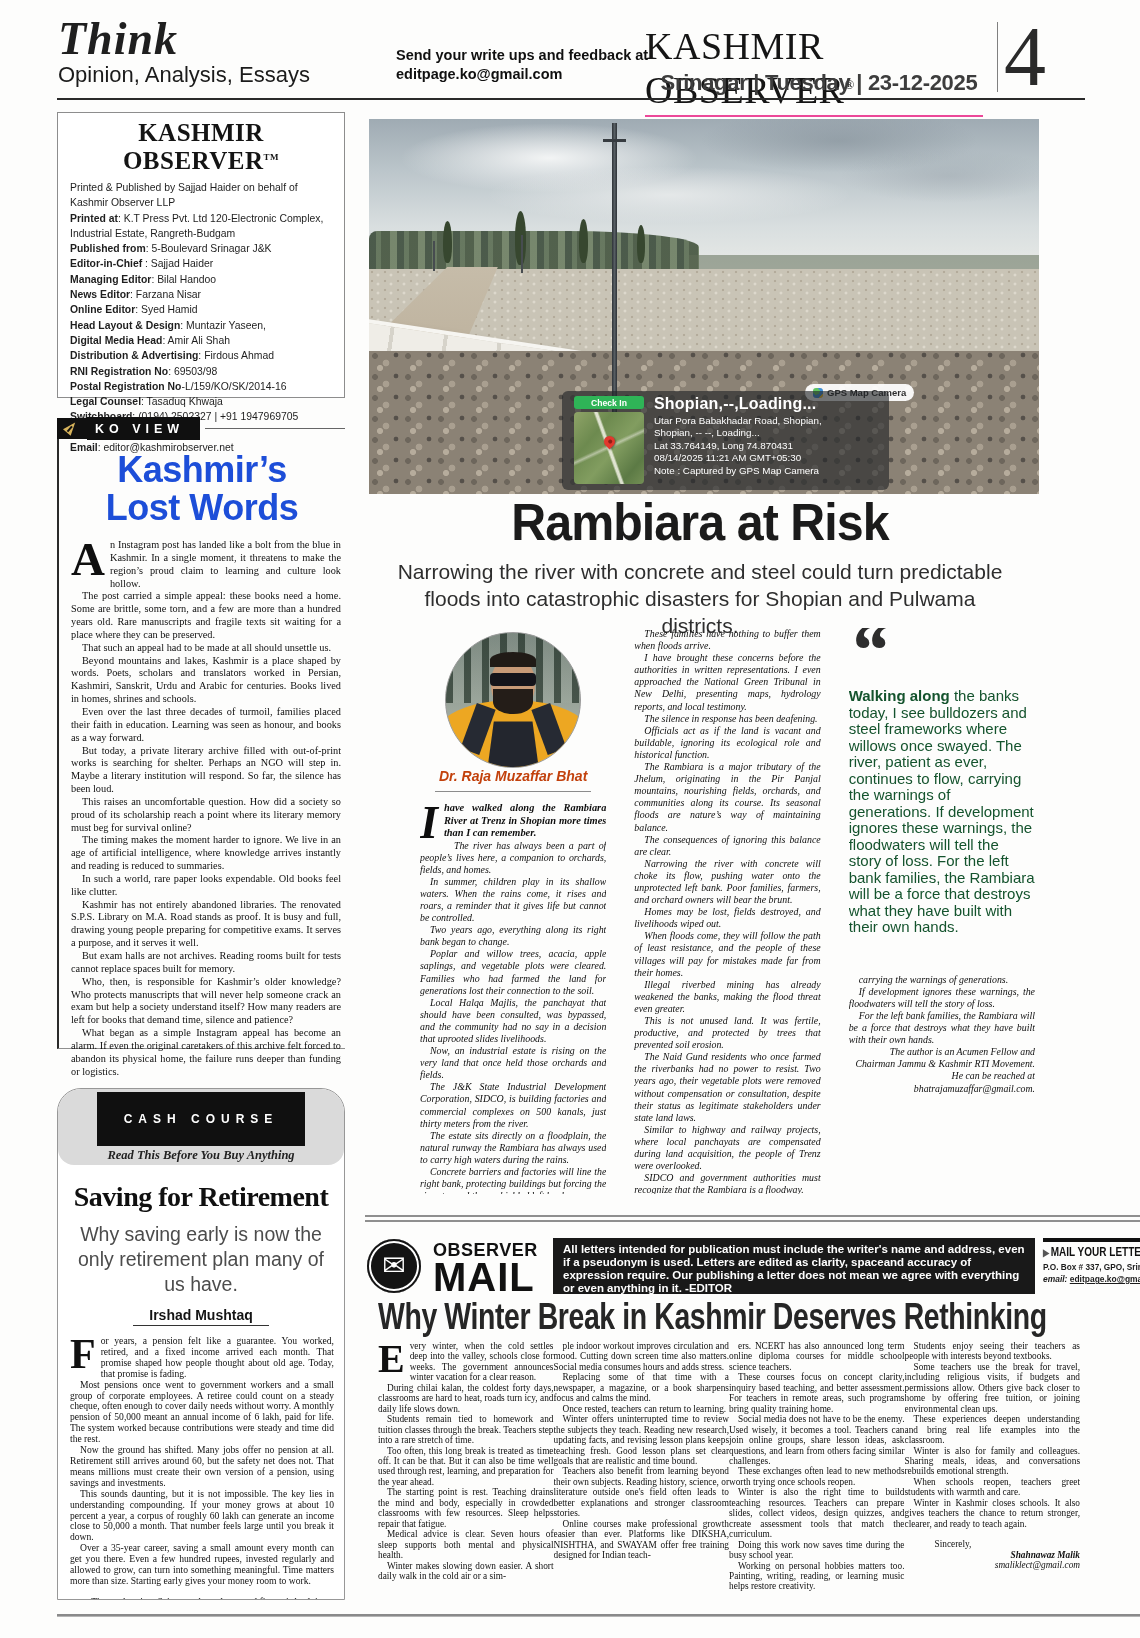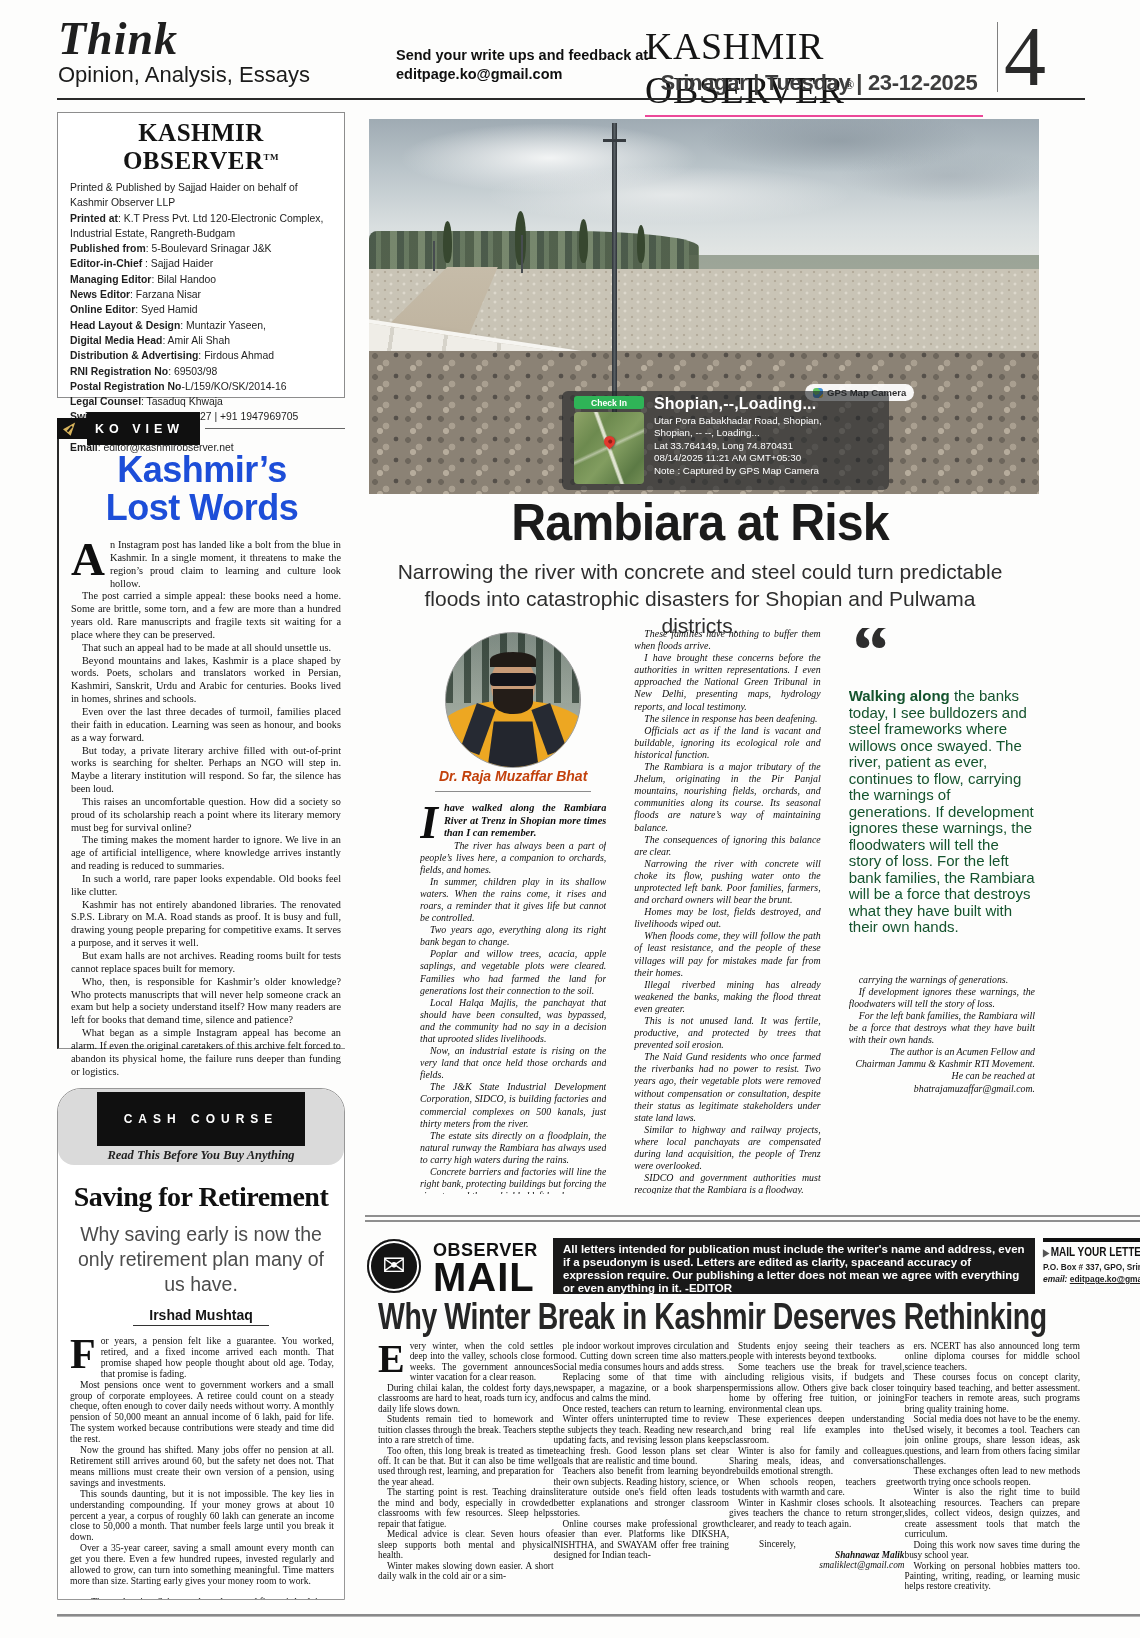--- a/index.html
+++ b/index.html
@@ -23,21 +23,21 @@
   .imprint-brand sup{font-size:9px;}
   .imprint-lines{margin-top:5px;font:400 10.4px/15.3px "Liberation Sans",sans-serif;color:#1e1e1e;}
   .imprint-lines b{font-weight:700;}
 
   
   .koview{position:absolute;left:57px;top:418px;width:288px;height:631px;border-left:2px solid #2a2a2a;border-bottom:1px solid #8f8f8f;box-sizing:border-box;}
   .ko-bar{display:flex;align-items:center;height:21px;margin-left:-2px;}
   .ko-icon{width:30px;height:21px;background:#101010;position:relative;flex:0 0 auto;}
   .nib{position:absolute;left:9px;top:3px;width:0;height:0;border-left:5px solid transparent;border-right:5px solid transparent;border-bottom:13px solid #d8b45c;transform:rotate(40deg);}
   .nib::after{content:"";position:absolute;left:-1px;top:5px;width:2px;height:7px;background:#101010;}
-  .ko-label{background:#101010;color:#fff;font:700 12.5px "Liberation Sans",sans-serif;letter-spacing:5px;padding:0 16px 0 8px;height:33px;display:flex;align-items:center;}
+  .ko-label{background:#101010;color:#fff;font:700 12.5px "Liberation Sans",sans-serif;letter-spacing:5px;padding:0 16px 0 8px;height:23px;display:flex;align-items:center;}
   .ko-bar::after{content:"";flex:1;height:1px;background:#666;margin-left:5px;}
   .ko-title{margin-top:12px;text-align:center;font:800 36px/38px "Liberation Sans",sans-serif;letter-spacing:-.5px;color:#1d4ed8;}
   .ko-body{margin:12px 4px 0 12px;height:540px;overflow:hidden;font:400 10.3px/12.85px "Liberation Serif",serif;text-align:justify;color:#0f0f0f;}
   .ko-body p{margin:0;text-indent:11px;}
   p.lead{text-indent:0 !important;}
   .dropcap::first-letter{float:left;font-size:47px;line-height:37px;padding:2px 5px 0 0;font-weight:700;}
 
   
   .cash{position:absolute;left:57px;top:1088px;width:288px;height:512px;border:1px solid #979797;border-radius:24px 24px 0 0;box-sizing:border-box;background:#fff;overflow:hidden;}
   .cash-head{background:#dadada;border-radius:22px 22px 16px 16px;padding:3px 0 2px;}
@@ -372,38 +372,38 @@
           <p>ple indoor workout improves circulation and mood. Cutting down screen time also matters. Social media consumes hours and adds stress.</p>
           <p>Replacing some of that time with a newspaper, a magazine, or a book sharpens focus and calms the mind.</p>
           <p>Once rested, teachers can return to learning.</p>
           <p>Winter offers uninterrupted time to review the subjects they teach. Reading new research, updating facts, and revising lesson plans keeps teaching fresh. Good lesson plans set clear goals that are realistic and time bound.</p>
           <p>Teachers also benefit from learning beyond their own subjects. Reading history, science, or literature outside one's field often leads to better explanations and stronger classroom stories.</p>
           <p>Online courses make professional growth easier than ever. Platforms like DIKSHA, NISHTHA, and SWAYAM offer free training designed for Indian teach-</p>
         </div>
     </div>
     <div class="w-col">
       <div>
-          <p>Students enjoy seeing their teachers as people with interests beyond textbooks.</p>
-          <p>Some teachers use the break for travel, including religious visits, if budgets and permissions allow. Others give back closer to home by offering free tuition, or joining environmental clean ups.</p>
-          <p>These experiences deepen understanding and bring real life examples into the classroom.</p>
-          <p>Winter is also for family and colleagues. Sharing meals, ideas, and conversations rebuilds emotional strength.</p>
-          <p>When schools reopen, teachers greet students with warmth and care.</p>
-          <p>Winter in Kashmir closes schools. It also gives teachers the chance to return stronger, clearer, and ready to teach again.</p>
-        </div>
-      <p class="w-close">Sincerely,</p>
-      <p class="w-sig">Shahnawaz Malik</p>
-      <p class="w-sigmail">smaliklect@gmail.com</p>
-    </div>
-    <div class="w-col">
-      <div>
           <p>ers. NCERT has also announced long term online diploma courses for middle school science teachers.</p>
           <p>These courses focus on concept clarity, inquiry based teaching, and better assessment. For teachers in remote areas, such programs bring quality training home.</p>
           <p>Social media does not have to be the enemy. Used wisely, it becomes a tool. Teachers can join online groups, share lesson ideas, ask questions, and learn from others facing similar challenges.</p>
           <p>These exchanges often lead to new methods worth trying once schools reopen.</p>
           <p>Winter is also the right time to build teaching resources. Teachers can prepare slides, collect videos, design quizzes, and create assessment tools that match the curriculum.</p>
           <p>Doing this work now saves time during the busy school year.</p>
           <p>Working on personal hobbies matters too. Painting, writing, reading, or learning music helps restore creativity.</p>
         </div>
     </div>
+    <div class="w-col">
+      <div>
+          <p>Students enjoy seeing their teachers as people with interests beyond textbooks.</p>
+          <p>Some teachers use the break for travel, including religious visits, if budgets and permissions allow. Others give back closer to home by offering free tuition, or joining environmental clean ups.</p>
+          <p>These experiences deepen understanding and bring real life examples into the classroom.</p>
+          <p>Winter is also for family and colleagues. Sharing meals, ideas, and conversations rebuilds emotional strength.</p>
+          <p>When schools reopen, teachers greet students with warmth and care.</p>
+          <p>Winter in Kashmir closes schools. It also gives teachers the chance to return stronger, clearer, and ready to teach again.</p>
+        </div>
+      <p class="w-close">Sincerely,</p>
+      <p class="w-sig">Shahnawaz Malik</p>
+      <p class="w-sigmail">smaliklect@gmail.com</p>
+    </div>
   </div>
 
   <div class="b-rule"></div>
 </div>
 
 </body></html>

